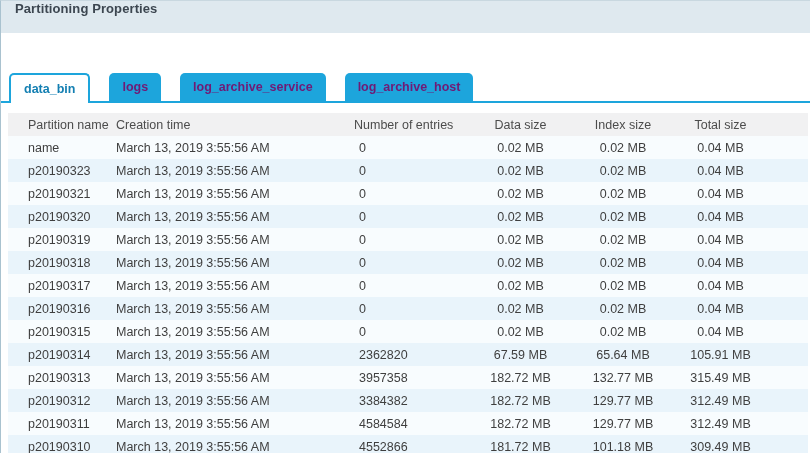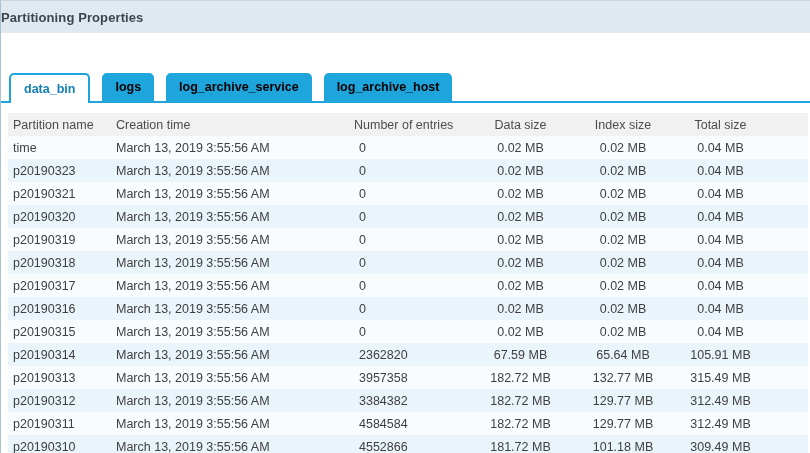--- a/index.html
+++ b/index.html
@@ -7,41 +7,41 @@
   body {
     font-family:"Liberation Sans","DejaVu Sans",sans-serif;
     background:#ffffff;
     border-left:1px solid var(--panel-border,#a9c2cf);
     border-top:1px solid var(--panel-top-border,#c9d8e0);
     color:#3f3f3f;
   }
   .titlebar {
     height:32px;
     background:var(--titlebar-bg,#dfe9ef);
-    display:flex; align-items:center;
-    padding-left:0;
+    display:flex; 
+    padding-left:14px;
   }
   .titlebar .title {
     font-size:13px; font-weight:bold;
     color:var(--title-text,#3c4650);
     letter-spacing:.1px;
   }
   .tabs-wrap { margin-top:10px; }
   .tabs {
-    display:flex; align-items:center; gap:12px;
+    display:flex; align-items:center; gap:19px;
     height:30px; padding-left:8px;
     border-bottom:2px solid var(--accent,#1da5dc);
     margin-top:40px;
   }
   .tab {
     height:28px;
     display:flex; align-items:center;
     padding:0 13px;
     background:var(--accent,#1da5dc);
-    color:#000000;
+    color:#701a75;
     font-size:12.5px; font-weight:bold;
     border-radius:5px 5px 0 0;
     cursor:pointer;
     white-space:nowrap;
   }
   .tab.active {
     background:#ffffff;
     color:var(--tab-active-text,#137fb2);
     border:2px solid var(--accent,#1da5dc);
     border-bottom:none;
@@ -70,21 +70,21 @@
   }
   tbody td {
     height:23px;
     vertical-align:middle;
     color:#3f3f3f;
     white-space:nowrap;
     overflow:hidden;
   }
   tbody tr:nth-child(odd)  td { background:var(--row-pale,#f8fcfe); }
   tbody tr:nth-child(even) td { background:var(--row-blue,#e9f4fb); }
-  th:nth-child(1), td:nth-child(1) { padding-left:5px; }
+  th:nth-child(1), td:nth-child(1) { padding-left:20px; }
   td:nth-child(3) { padding-left:5px; }
   th:nth-child(4), td:nth-child(4),
   th:nth-child(5), td:nth-child(5),
   th:nth-child(6), td:nth-child(6) { text-align:center; }
   .partial-row {
     margin-left:7px; width:800px; height:3px;
     background:var(--row-blue,#e9f4fb);
   }
 </style>
 </head>
@@ -120,21 +120,21 @@
           <th>Creation time</th>
           <th>Number of entries</th>
           <th>Data size</th>
           <th>Index size</th>
           <th>Total size</th>
           <th></th>
         </tr>
     </thead>
     <tbody id="table-body">
         <tr>
-          <td>time</td>
+          <td>name</td>
           <td>March 13, 2019 3:55:56 AM</td>
           <td>0</td>
           <td>0.02 MB</td>
           <td>0.02 MB</td>
           <td>0.04 MB</td>
           <td></td>
         </tr>
         <tr>
           <td>p20190323</td>
           <td>March 13, 2019 3:55:56 AM</td>

